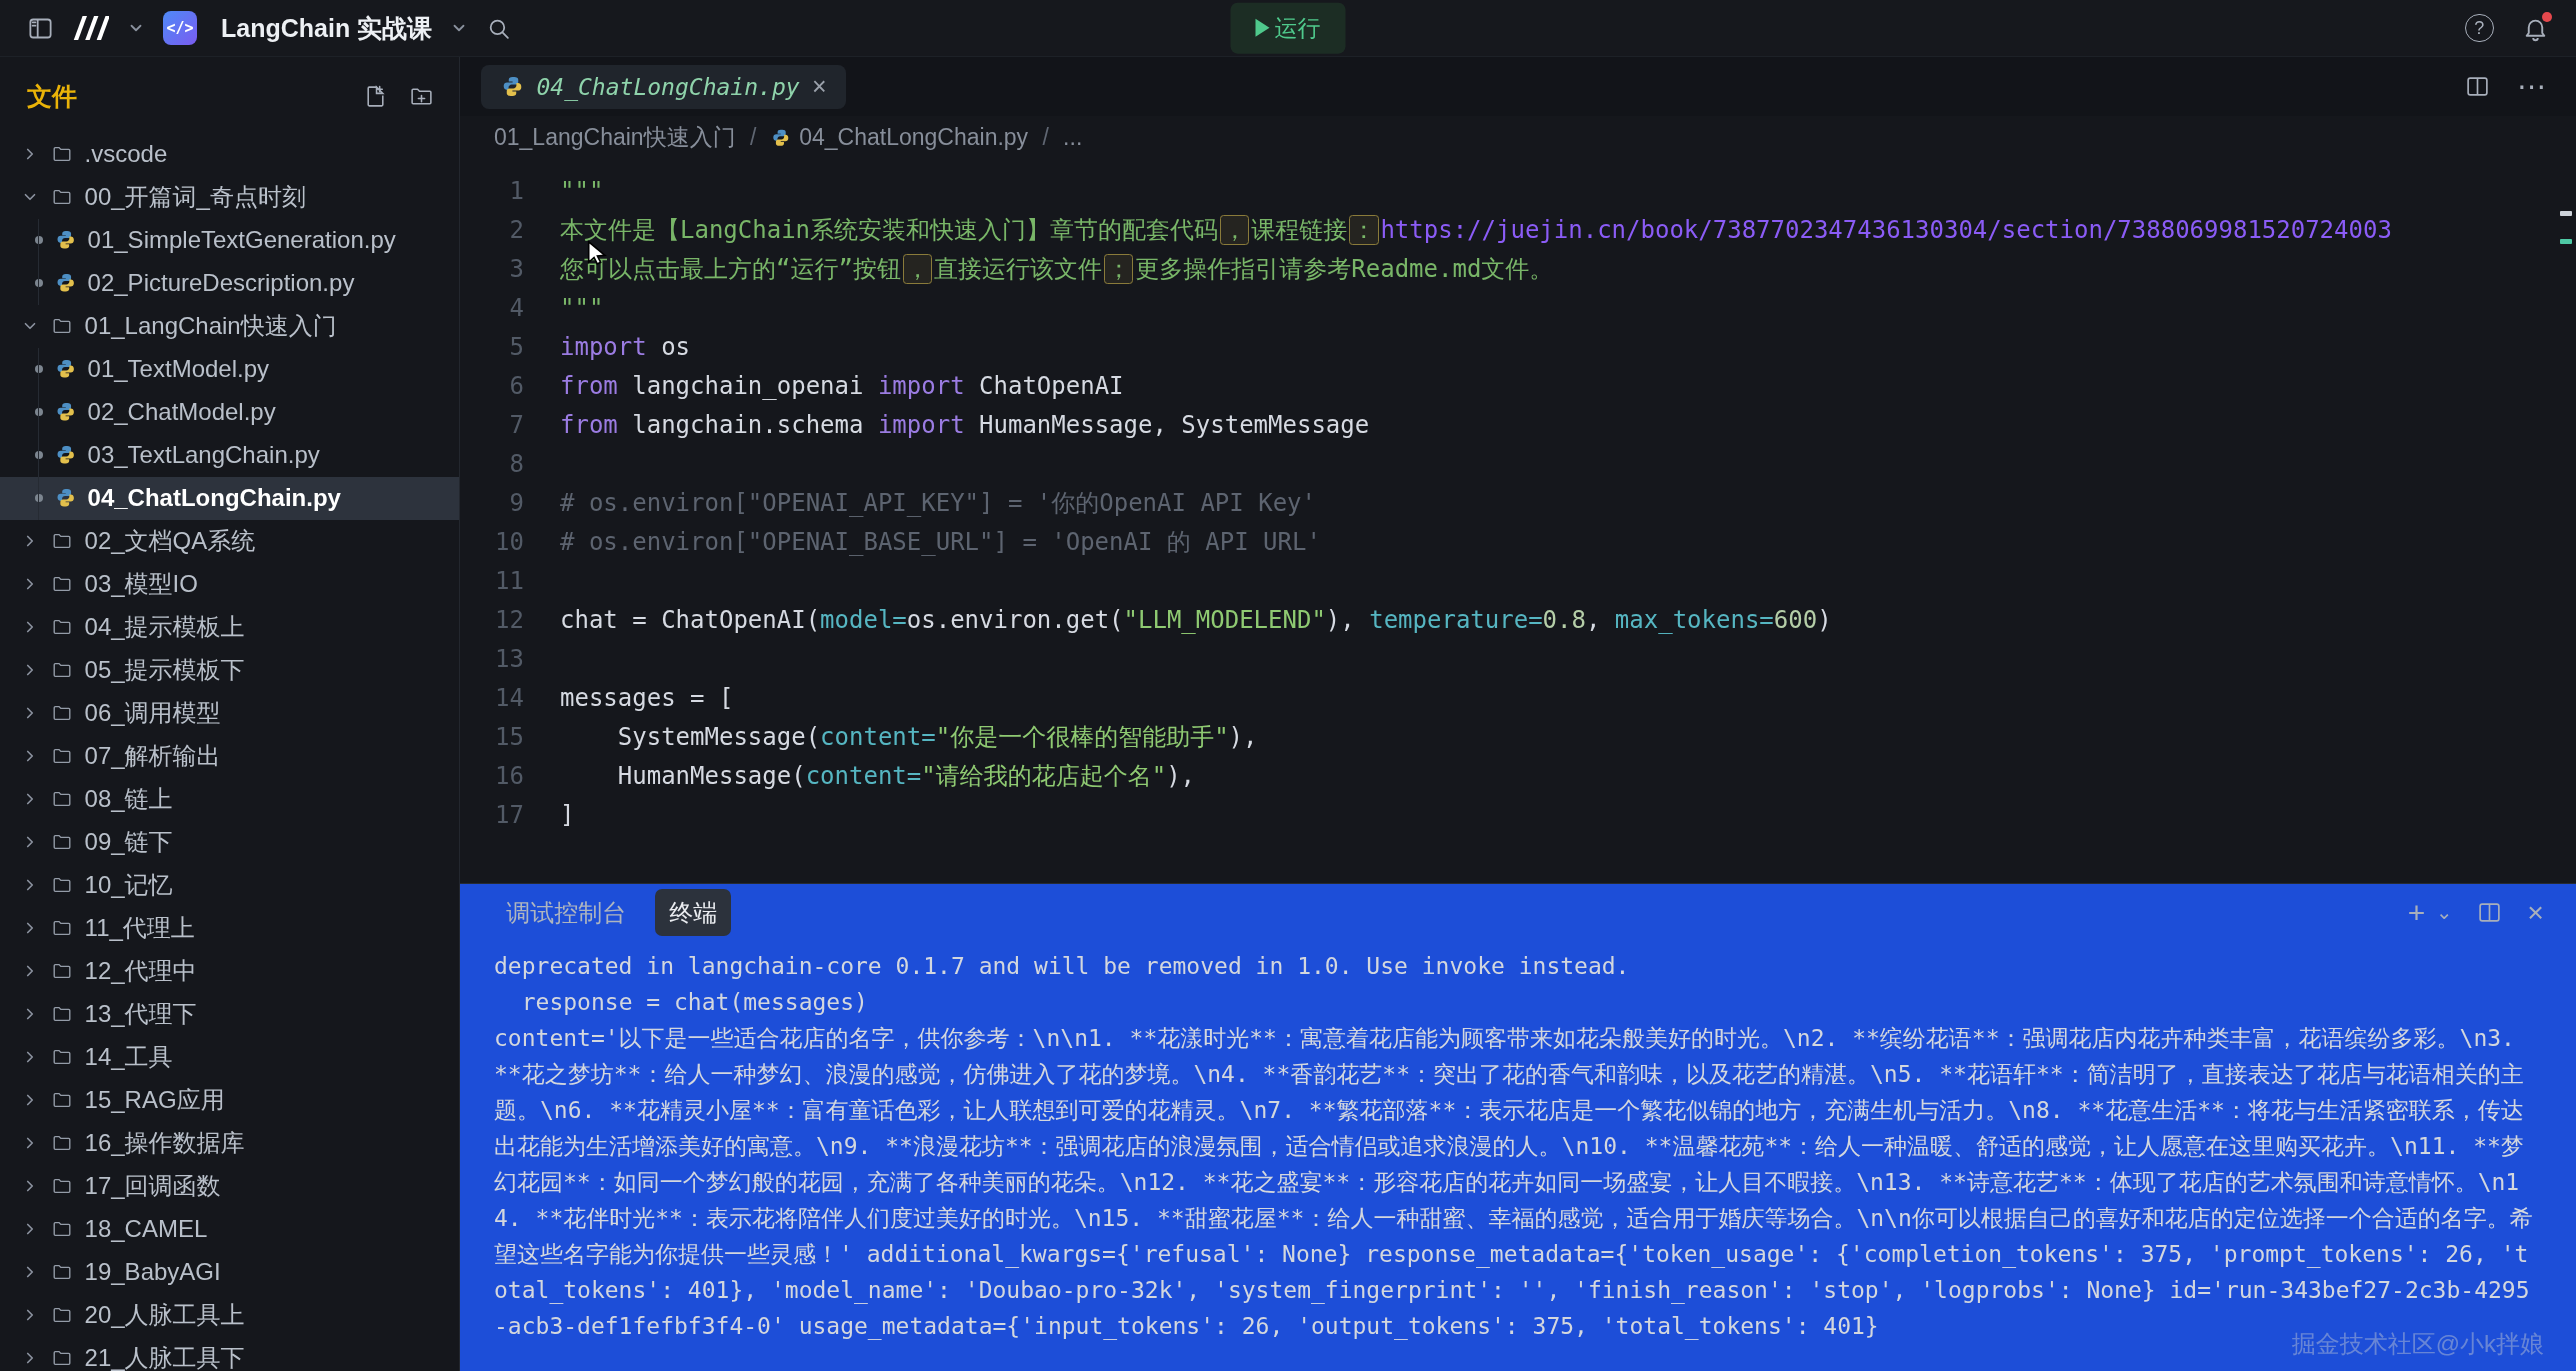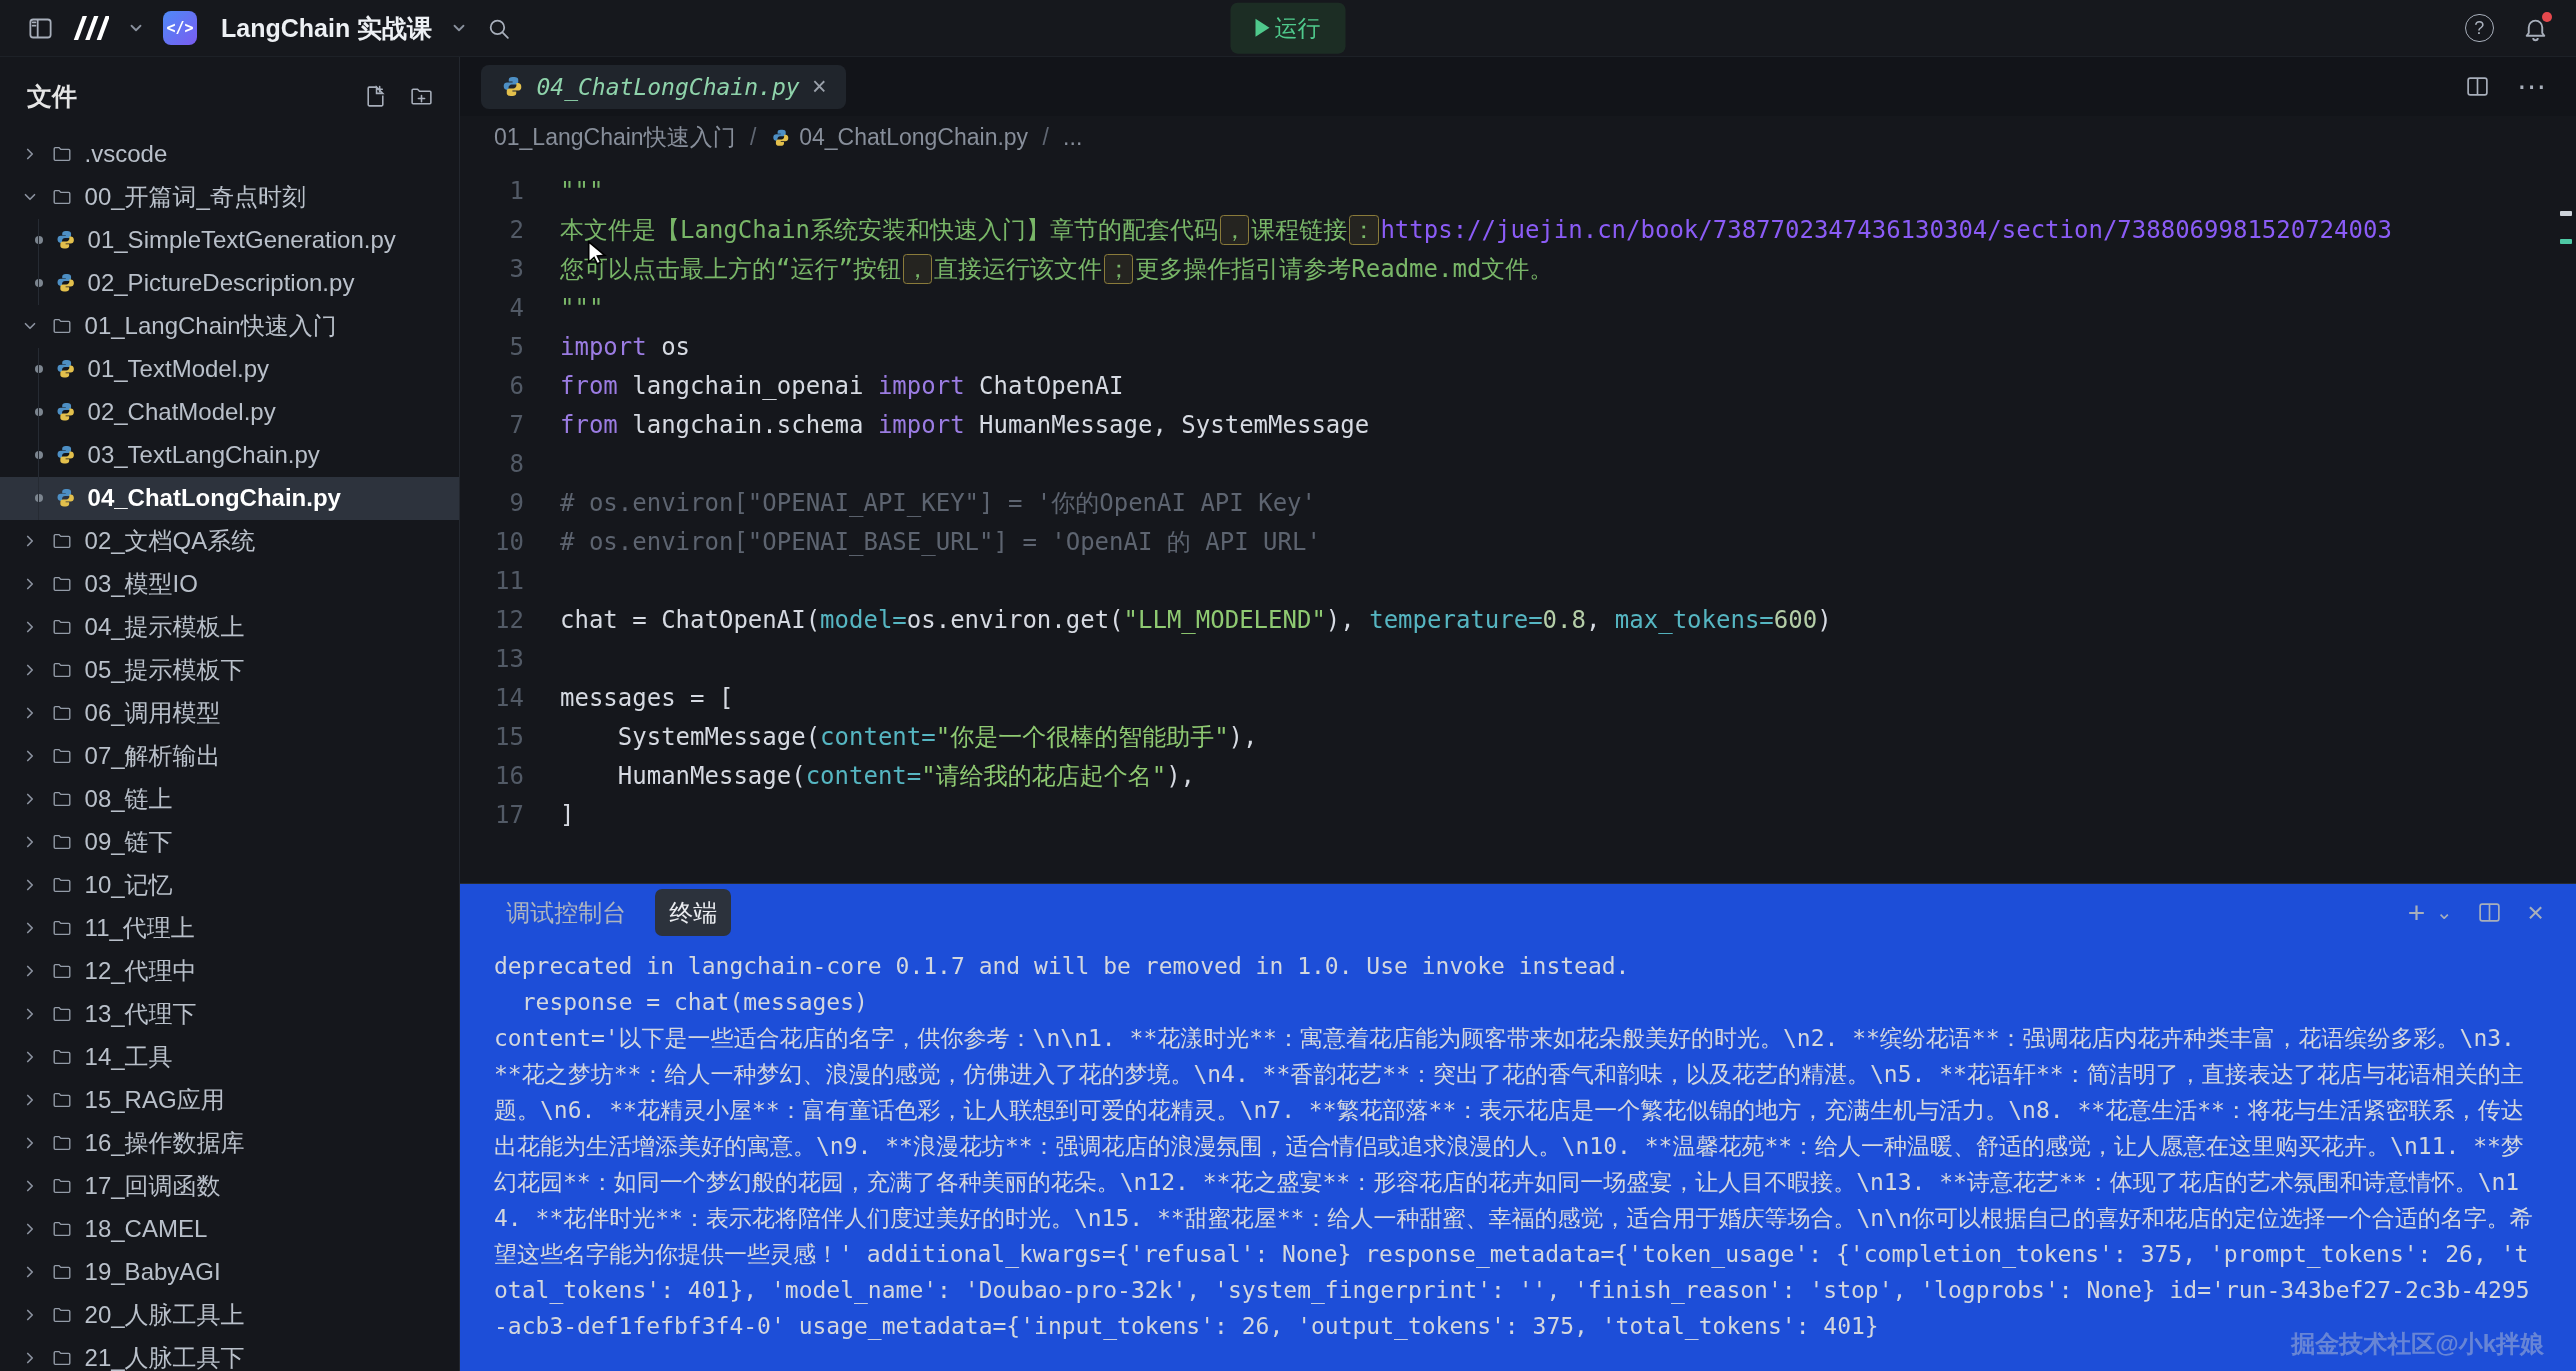--- a/index.html
+++ b/index.html
@@ -20,21 +20,21 @@
   .help-circle { width:28.5px; height:28.5px; border:1.8px solid #a8afbb; border-radius:50%; color:#a8afbb; font-size:18px; display:flex; align-items:center; justify-content:center; cursor:pointer; }
   .bell-wrap { position:relative; display:flex; cursor:pointer; color:#a8afbb; }
   .bell-dot { position:absolute; top:-2.7px; right:-2.7px; width:9.8px; height:9.8px; border-radius:50%; background:#e5484d; }
 
   
   .app-body { display:flex; height:1314px; }
 
   
   .sidebar { width:460px; background:#15171c; border-right:0.9px solid #23272e; display:flex; flex-direction:column; flex-shrink:0; }
   .sb-header { display:flex; align-items:center; padding:23px 25px 14.3px 27px; }
-  .sb-title { font-size:25px; font-weight:600; color:#e5e5e5; }
+  .sb-title { font-size:25px; font-weight:600; color:#eab308; }
   .sb-actions { margin-left:auto; display:flex; gap:21.4px; color:#a8afbb; }
   .tree { flex:1; overflow:hidden; padding-top:5.3px; }
   .tree-row { height:43px; display:flex; align-items:center; gap:11.6px; padding-left:21.4px; font-size:24px; color:#b9c0ca; cursor:pointer; position:relative; white-space:nowrap; }
   .tree-row.child { padding-left:35px; }
   .tree-row.child::before { content:""; position:absolute; left:38px; top:0; bottom:0; width:0.9px; background:#262b33; }
   .tree-row.selected { background:#2d333d; color:#ffffff; font-weight:700; }
   .chev { color:#8a919e; display:flex; width:18px; flex-shrink:0; }
   .chev.expanded svg { transform:rotate(90deg); }
   .tree-ico { display:flex; color:#949ca8; flex-shrink:0; }
   .git-dot { width:8px; height:8px; border-radius:50%; background:#7c858f; flex-shrink:0; }
@@ -71,21 +71,21 @@
   .panel-header { height:57px; display:flex; align-items:center; padding:0 32px; gap:14.3px; }
   .ptab { font-size:24px; color:#aeb5bf; padding:7.1px 14.3px; cursor:pointer; }
   .ptab.active { background:#2c323c; border-radius:7.1px; color:#ebedf1; }
   .panel-actions { margin-left:auto; display:flex; align-items:center; gap:25px; color:#a8afbb; }
   .pa-plus { font-size:30px; line-height:1; cursor:pointer; }
   .pa-caret { font-size:19.6px; margin-left:-14.3px; cursor:pointer; }
   .pa-close { font-size:28.5px; line-height:1; cursor:pointer; }
   .terminal { flex:1; overflow:hidden; padding:7.1px 41px 0 34px; font-family:"DejaVu Sans Mono","Liberation Mono",monospace; font-size:23px; line-height:36px; color:#d3d7de; }
   .tline { white-space:pre-wrap; word-break:break-all; }
 
-  .watermark { position:absolute; right:32px; bottom:12.5px; font-size:24px; color:rgba(195,202,213,.45); pointer-events:none; z-index:9;font-weight:bold; }
+  .watermark { position:absolute; right:32px; bottom:12.5px; font-size:24px; color:rgba(195,202,213,.45); pointer-events:none; z-index:9; }
   .mouse-cursor { position:absolute; left:586px; top:240px; z-index:10; pointer-events:none; }
 </style>
 </head>
 <body>
 
 <header class="topbar">
   <div class="tb-left">
     <span class="icon-btn">
       <svg width="27" height="27" viewBox="0 0 24 24" fill="none" stroke="currentColor" stroke-width="1.6">
         <rect x="3" y="4" width="18" height="16" rx="2.5"></rect>

